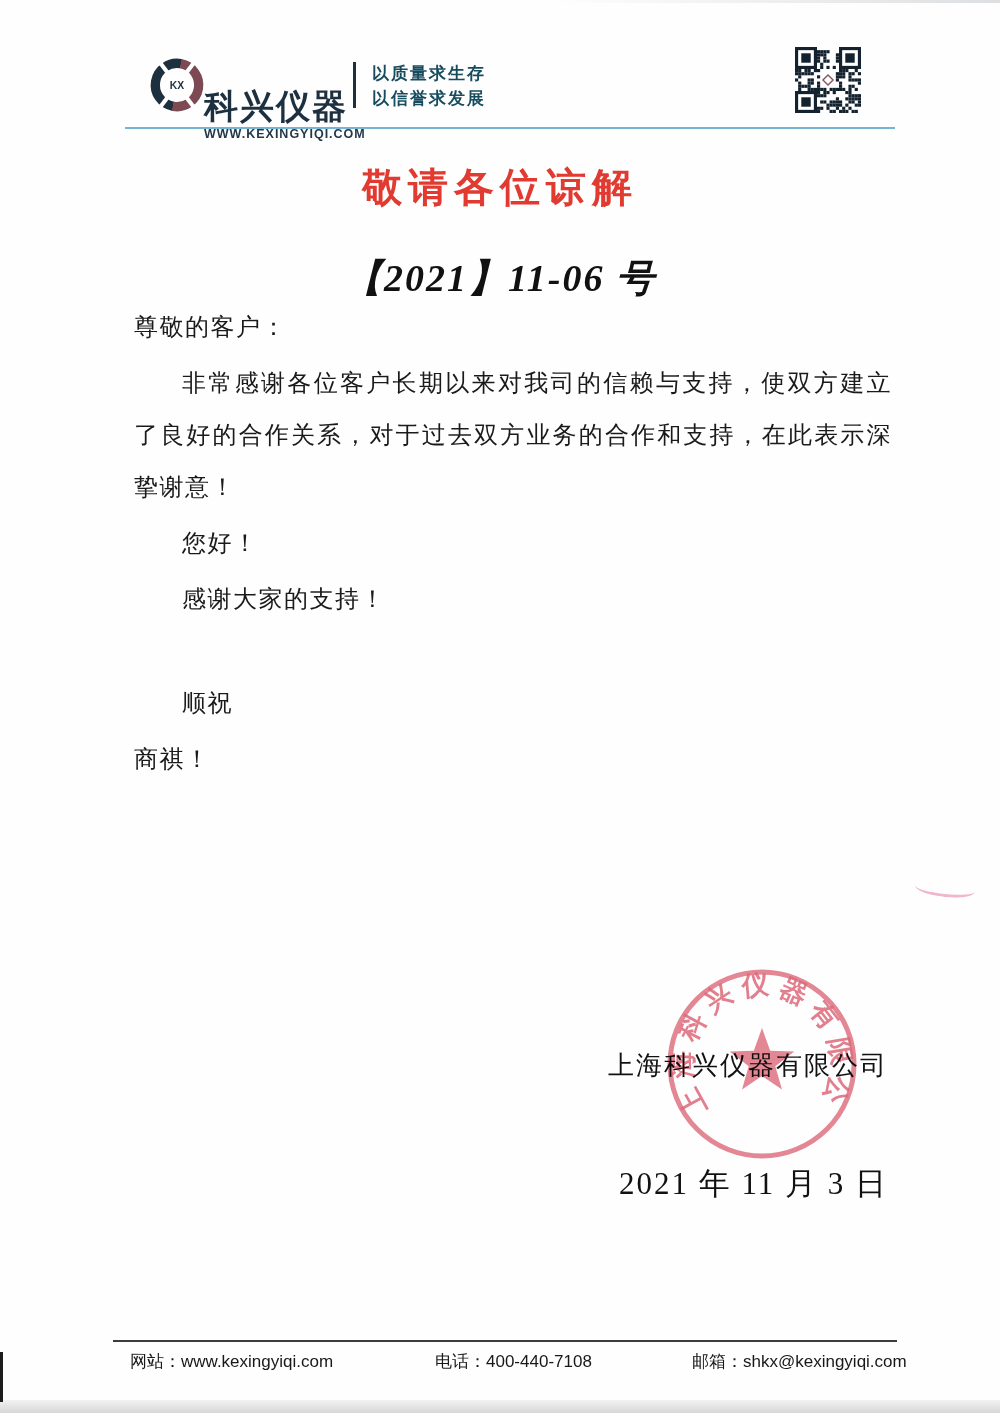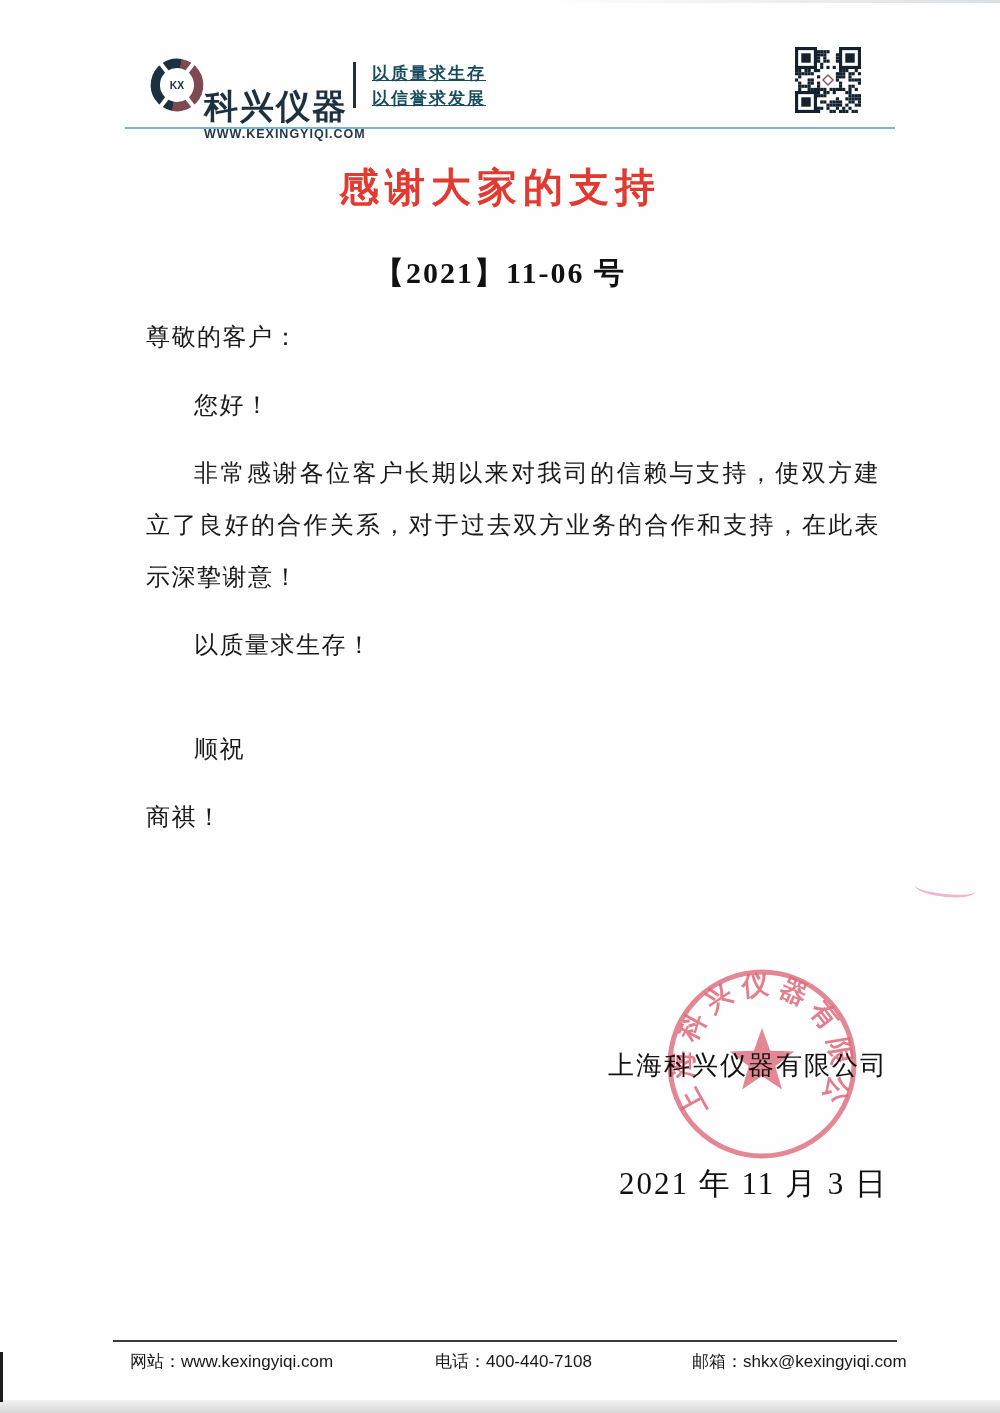--- a/index.html
+++ b/index.html
@@ -20,41 +20,41 @@
   .brand-url{
     font-family:"Liberation Sans","DejaVu Sans",sans-serif;
     font-weight:bold; font-size:12.5px; letter-spacing:1px;
     color:#24384a; margin-top:3px; white-space:nowrap;
   }
   .header-divider{position:absolute; left:353px; top:62px; width:2.5px; height:46px; background:#1d3040;}
   .tagline{
     position:absolute; left:372px; top:61px;
     font-family:"Liberation Sans","DejaVu Sans",sans-serif;
     font-weight:bold; font-size:17px; line-height:25px;
-    color:#174b5e; letter-spacing:2px;text-decoration:underline;
+    color:#174b5e; letter-spacing:2px;
   }
   .qr{position:absolute; left:795px; top:47px; width:66px; height:66px;}
   .header-rule{position:absolute; left:125px; top:127px; width:770px; height:2px; background:#74b6d4;}
   
   .doc-title{
     position:absolute; top:160px; left:0; width:100%; text-align:center;
     font-family:"Liberation Sans","DejaVu Sans",sans-serif;
     font-weight:bold; font-size:40px; letter-spacing:6px; color:#e13a30;
   }
   .doc-number{
     position:absolute; top:253px; left:0; width:100%; text-align:center;
-    font-weight:bold; font-size:30px; letter-spacing:2px; color:#111;
+    font-weight:bold; font-size:38px; letter-spacing:2px; color:#111;font-style:italic;
   }
   
   .body-text{
     position:absolute; left:130px; top:297px; width:766px;
     font-size:24px; line-height:52px; letter-spacing:1.5px;
     text-align:justify; text-justify:inter-character;
   }
-  .body-text p{margin:16px;font-family:Liberation Mono, monospace;}
+  .body-text p{margin:4px;}
   .indent{text-indent:2em;}
   .blank-before{margin-top:52px !important;}
   .red-inline{color:#d06060;}
   
   .sig-company{
     position:absolute; right:112px; top:1048px;
     font-size:26px; letter-spacing:2px; color:#111; white-space:nowrap;
   }
   .sig-date{
     position:absolute; right:112px; top:1163px;
@@ -256,28 +256,28 @@
         <rect x="49.6" y="6.2" width="9.3" height="9.3" fill="#13222e"></rect>
         <rect x="0" y="43.4" width="21.7" height="21.7" fill="#13222e"></rect>
         <rect x="3.1" y="46.5" width="15.5" height="15.5" fill="#fff"></rect>
         <rect x="6.2" y="49.6" width="9.3" height="9.3" fill="#13222e"></rect>
         <circle cx="32.550000000000004" cy="32.550000000000004" r="6.5" fill="#fff"></circle>
         <path d="M32.550000000000004 27.550000000000004 L37.550000000000004 32.550000000000004 L32.550000000000004 37.550000000000004 L27.550000000000004 32.550000000000004 Z" fill="none" stroke="#8a5560" stroke-width="1.4"></path>
       </svg></div>
 
   <div class="header-rule"></div>
 
-  <div class="doc-title">感谢大家的支持</div>
+  <div class="doc-title">敬请各位谅解</div>
   <div class="doc-number">【2021】11-06 号</div>
 
   <div class="body-text">
     <p>尊敬的客户：</p>
+    <p class="indent">非常感谢各位客户长期以来对我司的信赖与支持，使双方建立了良好的合作关系，对于过去双方业务的合作和支持，在此表示深挚谢意！</p>
     <p class="indent">您好！</p>
-    <p class="indent">非常感谢各位客户长期以来对我司的信赖与支持，使双方建立了良好的合作关系，对于过去双方业务的合作和支持，在此表示深挚谢意！</p>
-    <p class="indent">以质量求生存！</p>
+    <p class="indent">感谢大家的支持！</p>
     <p class="indent blank-before">顺祝</p>
     <p>商祺！</p>
   </div>
 
   <div class="sig-company">上海科兴仪器有限公司</div>
   <div class="sig-date">2021 年 11 月 3 日</div>
 
   <div class="seal">
     <svg viewBox="0 0 230 230" width="230" height="230">
       <circle cx="115" cy="115" r="92" fill="none" stroke="#d84f63" stroke-width="5" opacity="0.8"></circle>

